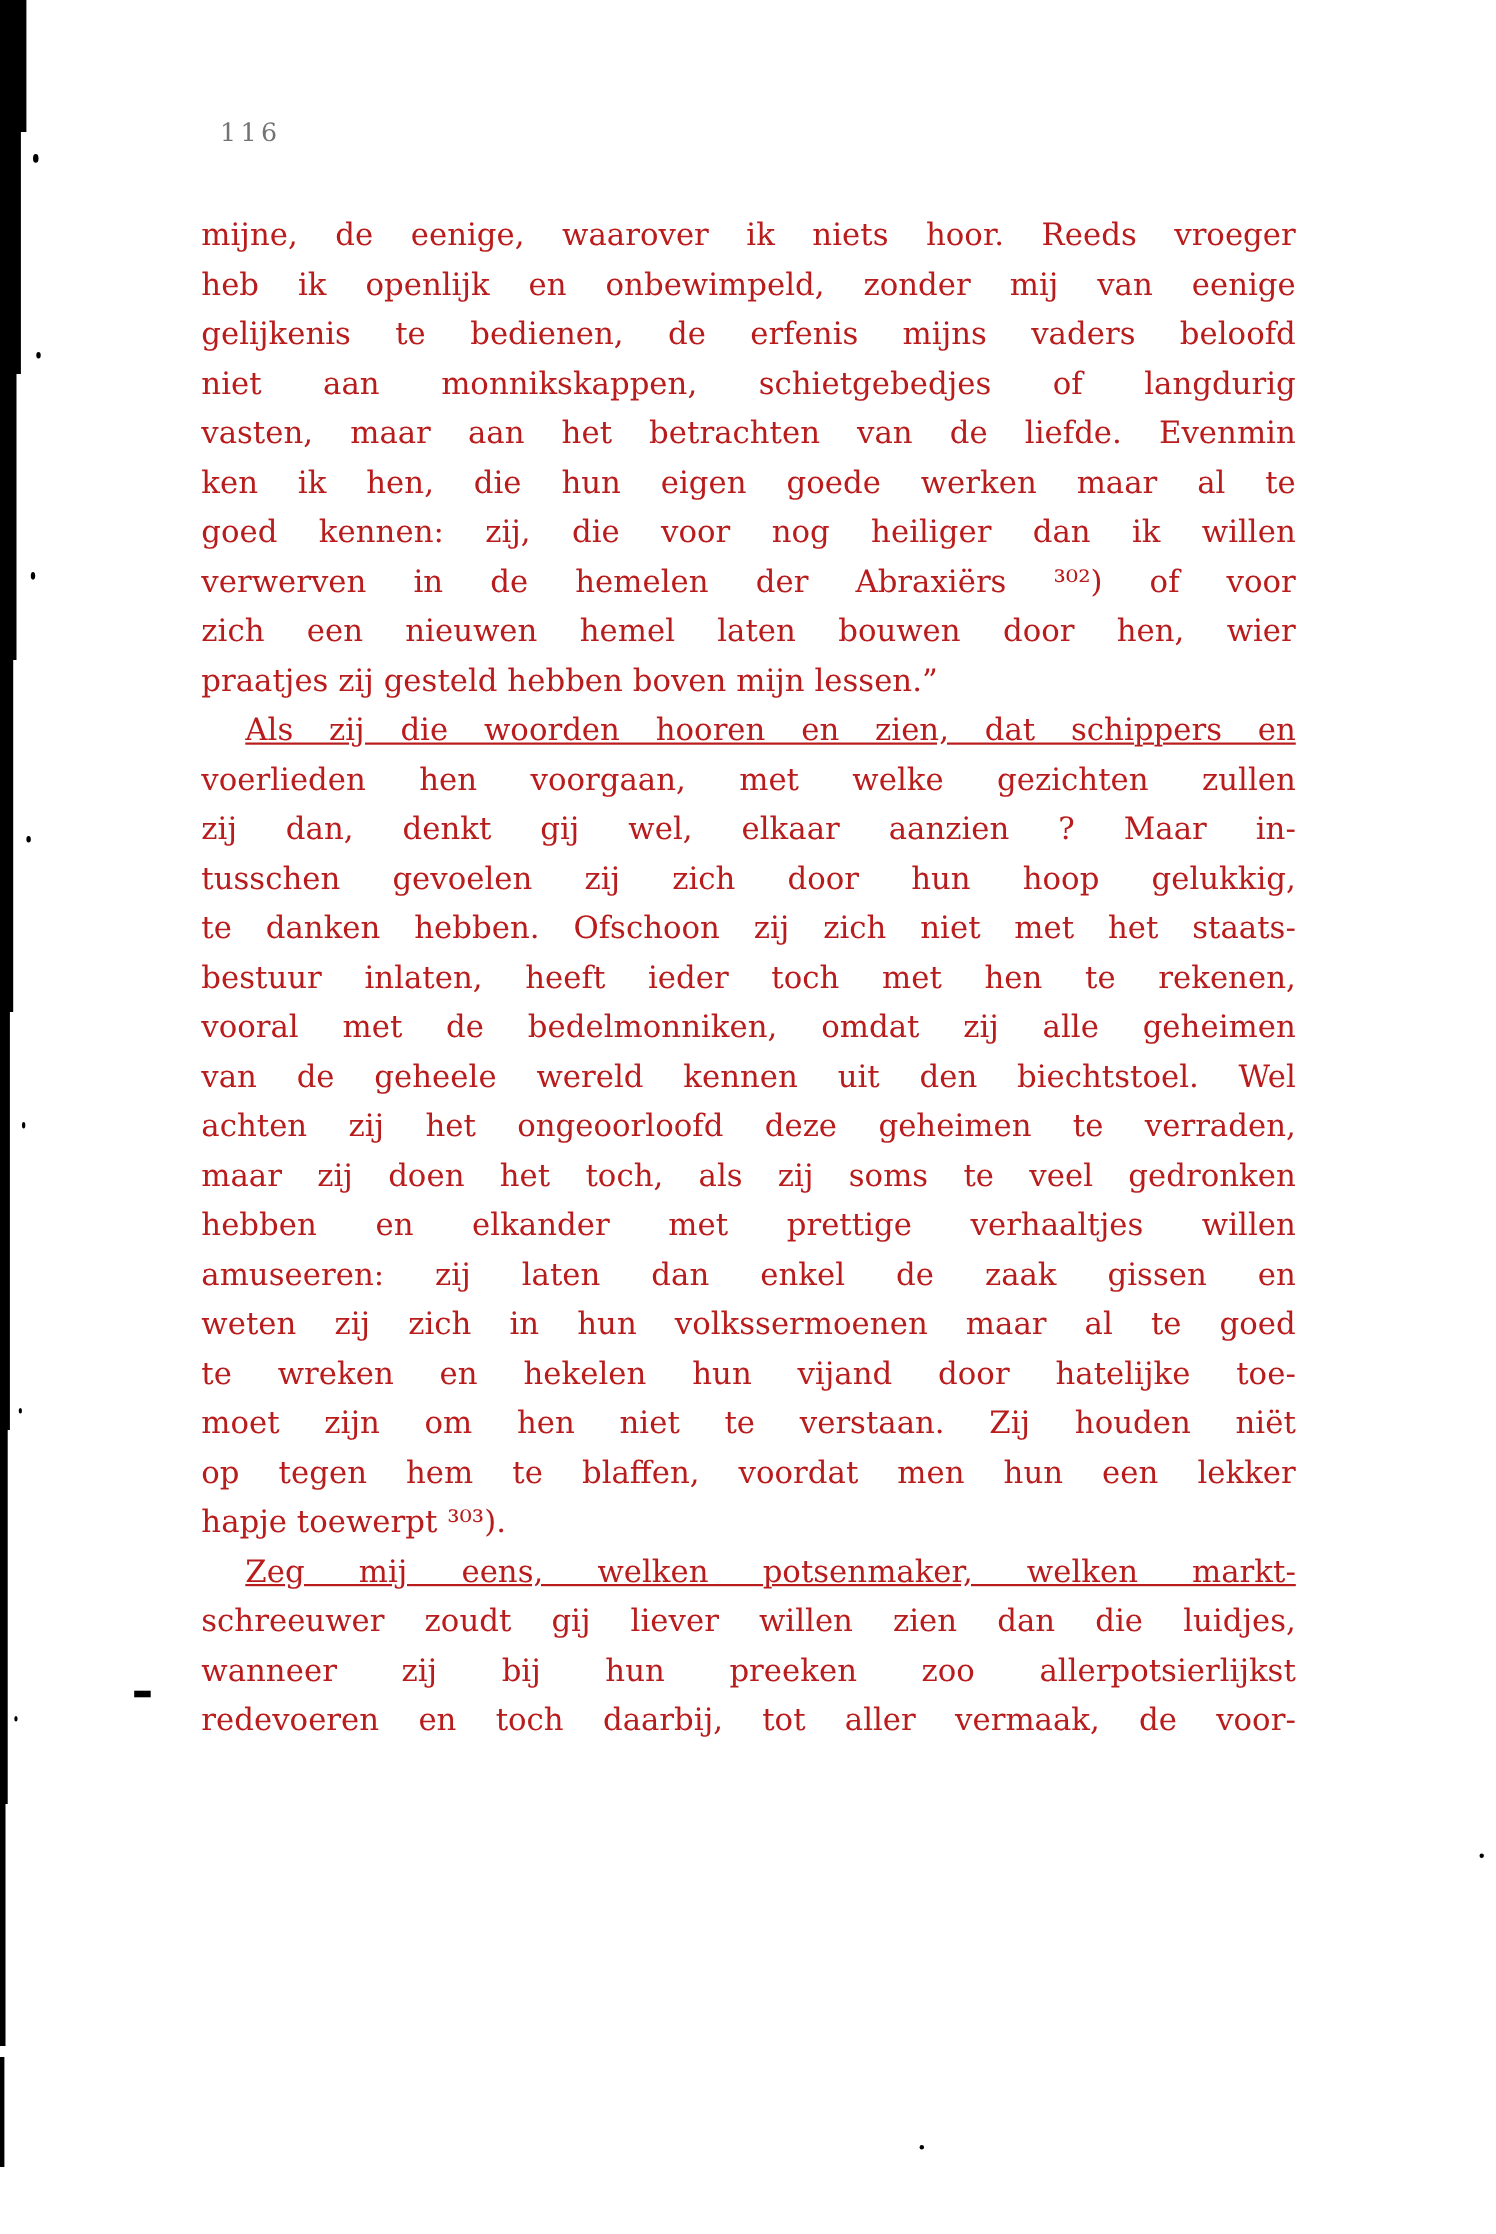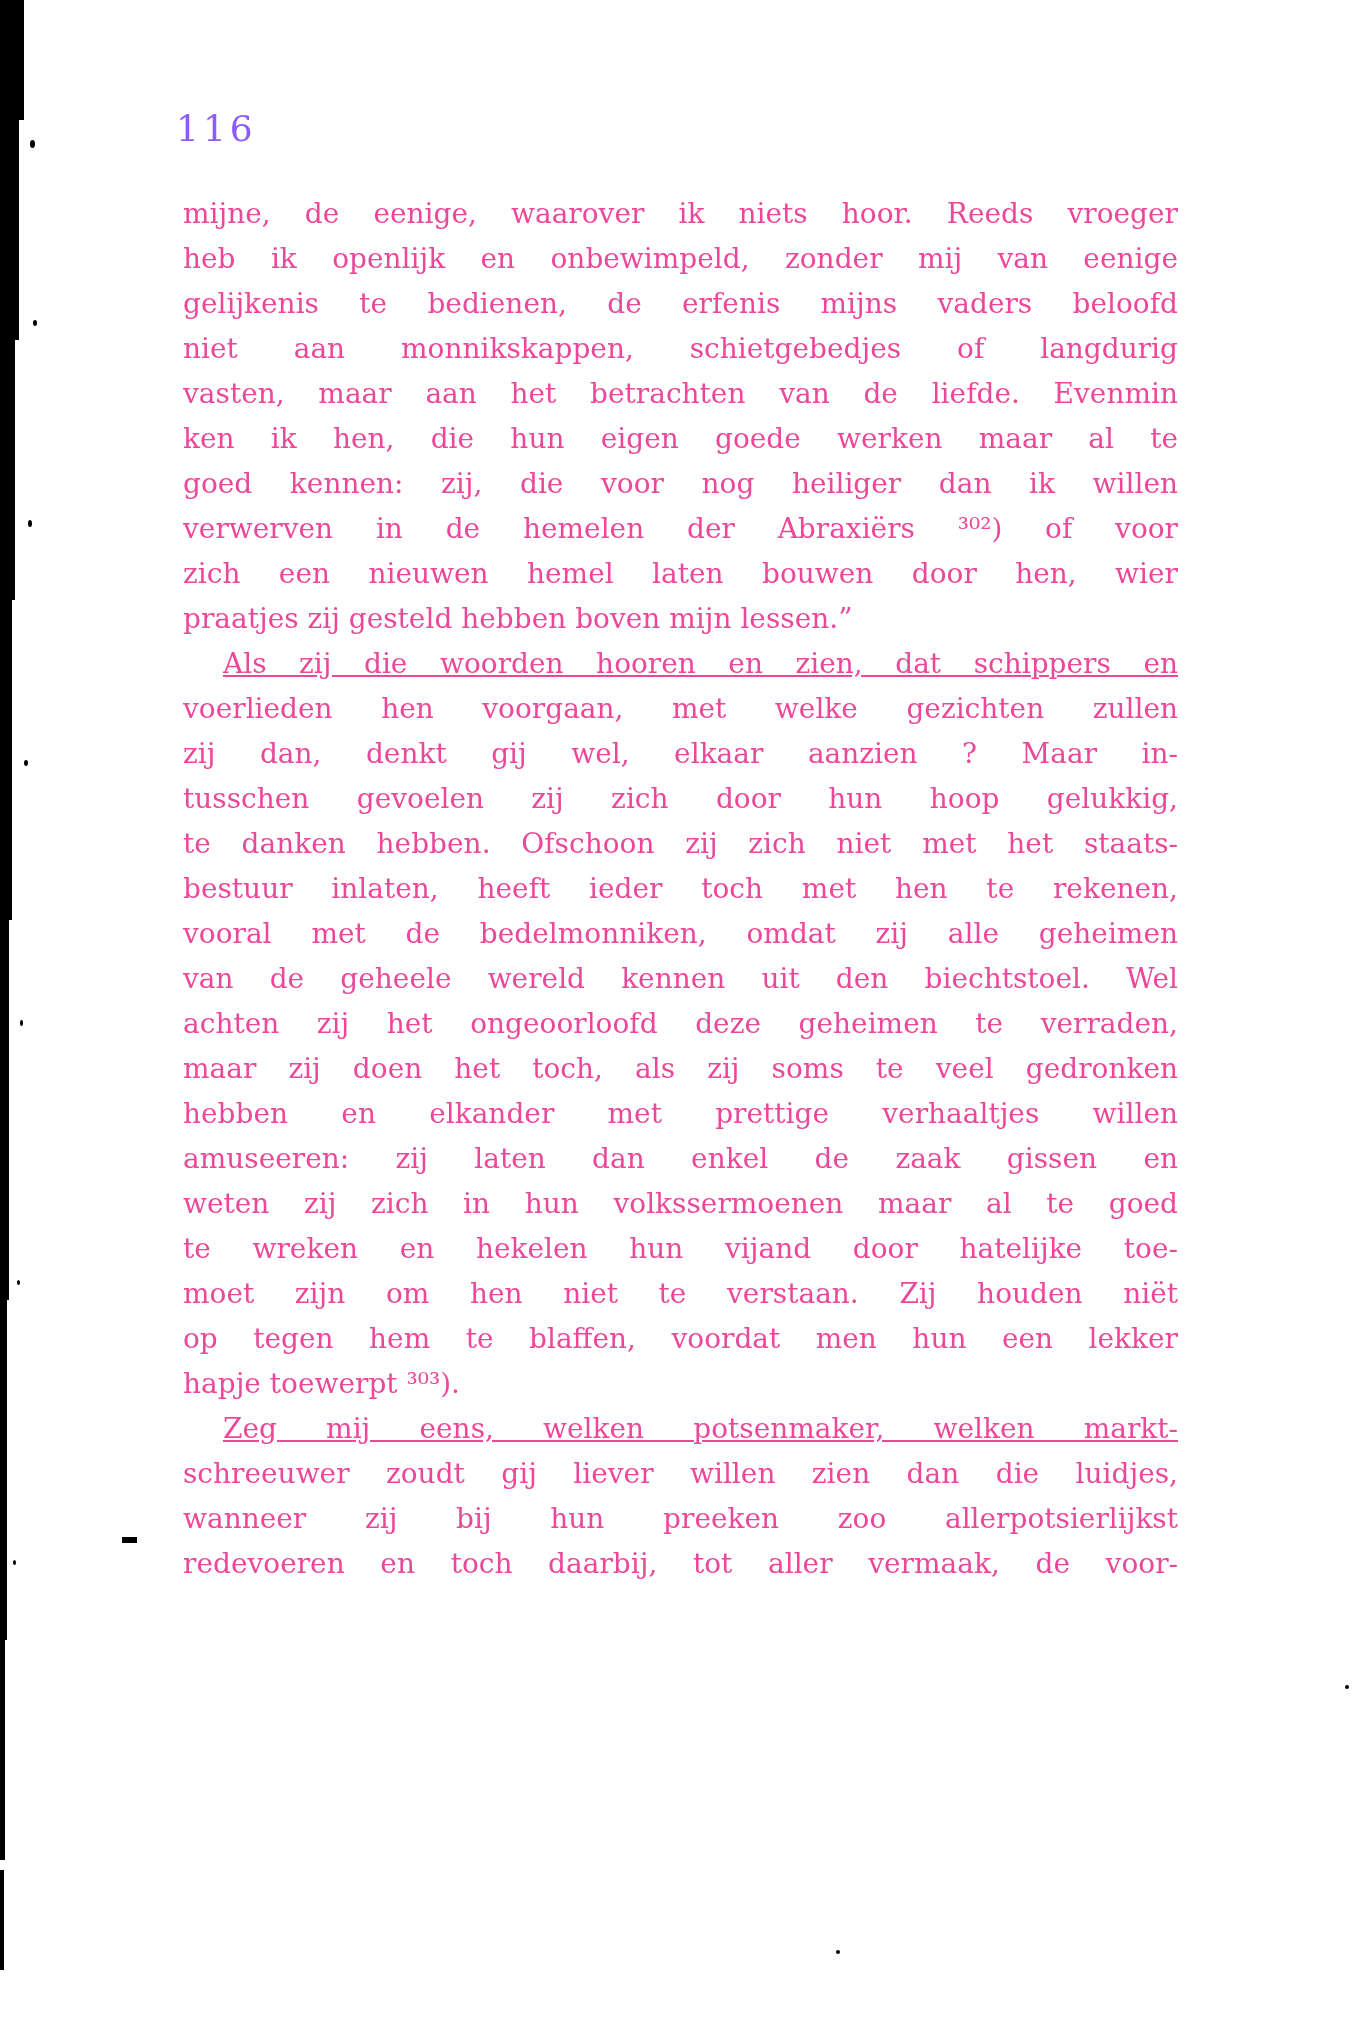--- a/index.html
+++ b/index.html
@@ -31,34 +31,34 @@
   }
   .speckle {
     position: absolute;
     background: #000;
     border-radius: 50%;
   }
 
   .page-number {
     position: absolute;
     top: 108px;
-    left: 176px;
-    font-size: 36px;
+    left: 200px;
+    font-size: 23px;
     letter-spacing: 4px;
-    color: #8b5cf6;
+    color: #737373;
   }
 
   .text-block {
     position: absolute;
     top: 191px;
     left: 183px;
     width: 995px;
     font-size: 28px;
     line-height: 45px;
-    color: #ec4899;
+    color: #b91c1c;
   }
   .line {
     text-align: justify;
     text-align-last: justify;
     height: 45px;
     white-space: nowrap;
   }
   .line.para-end {
     text-align-last: left;
   }

